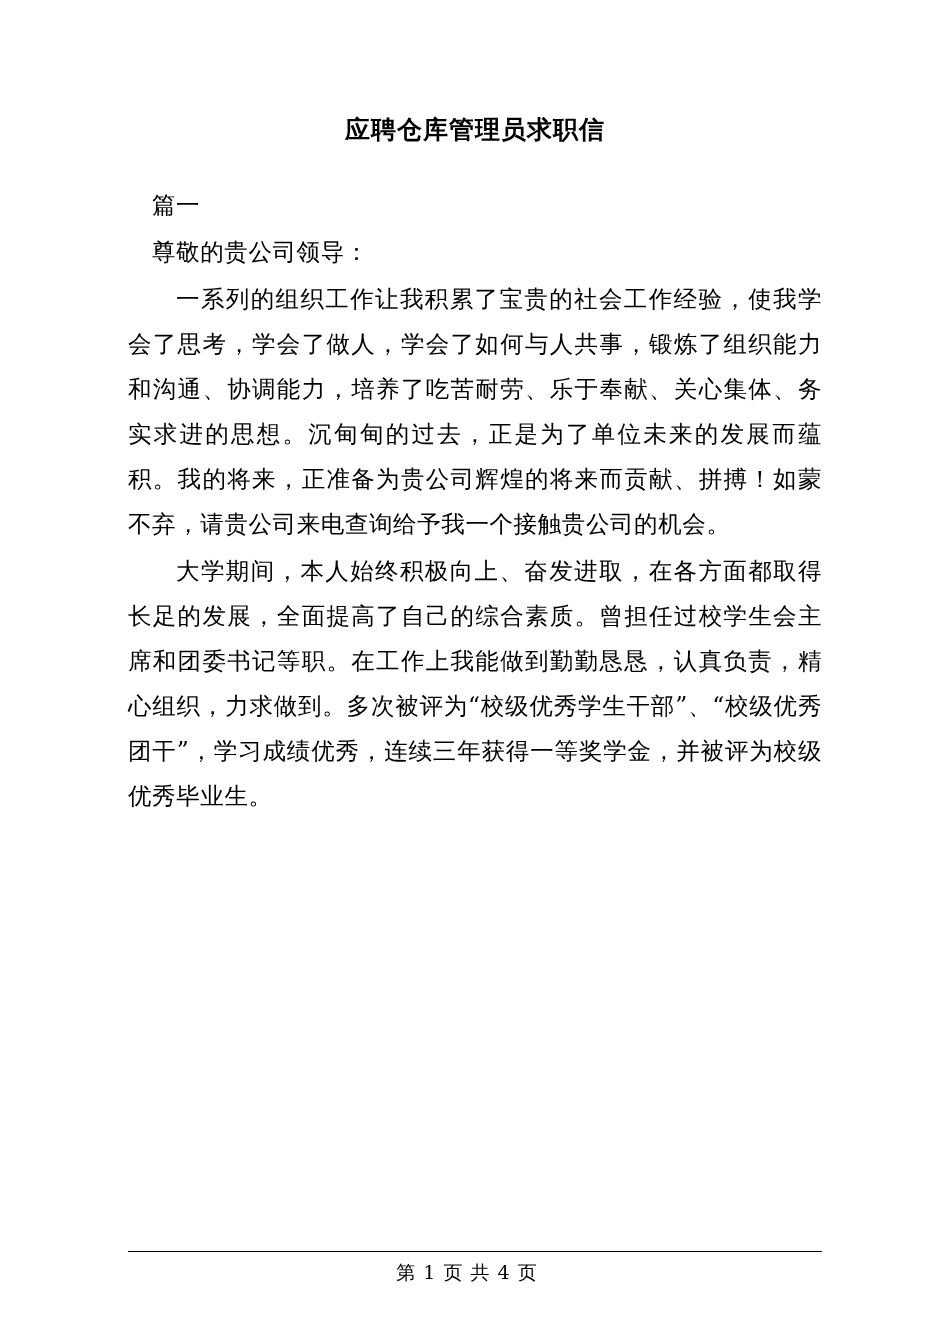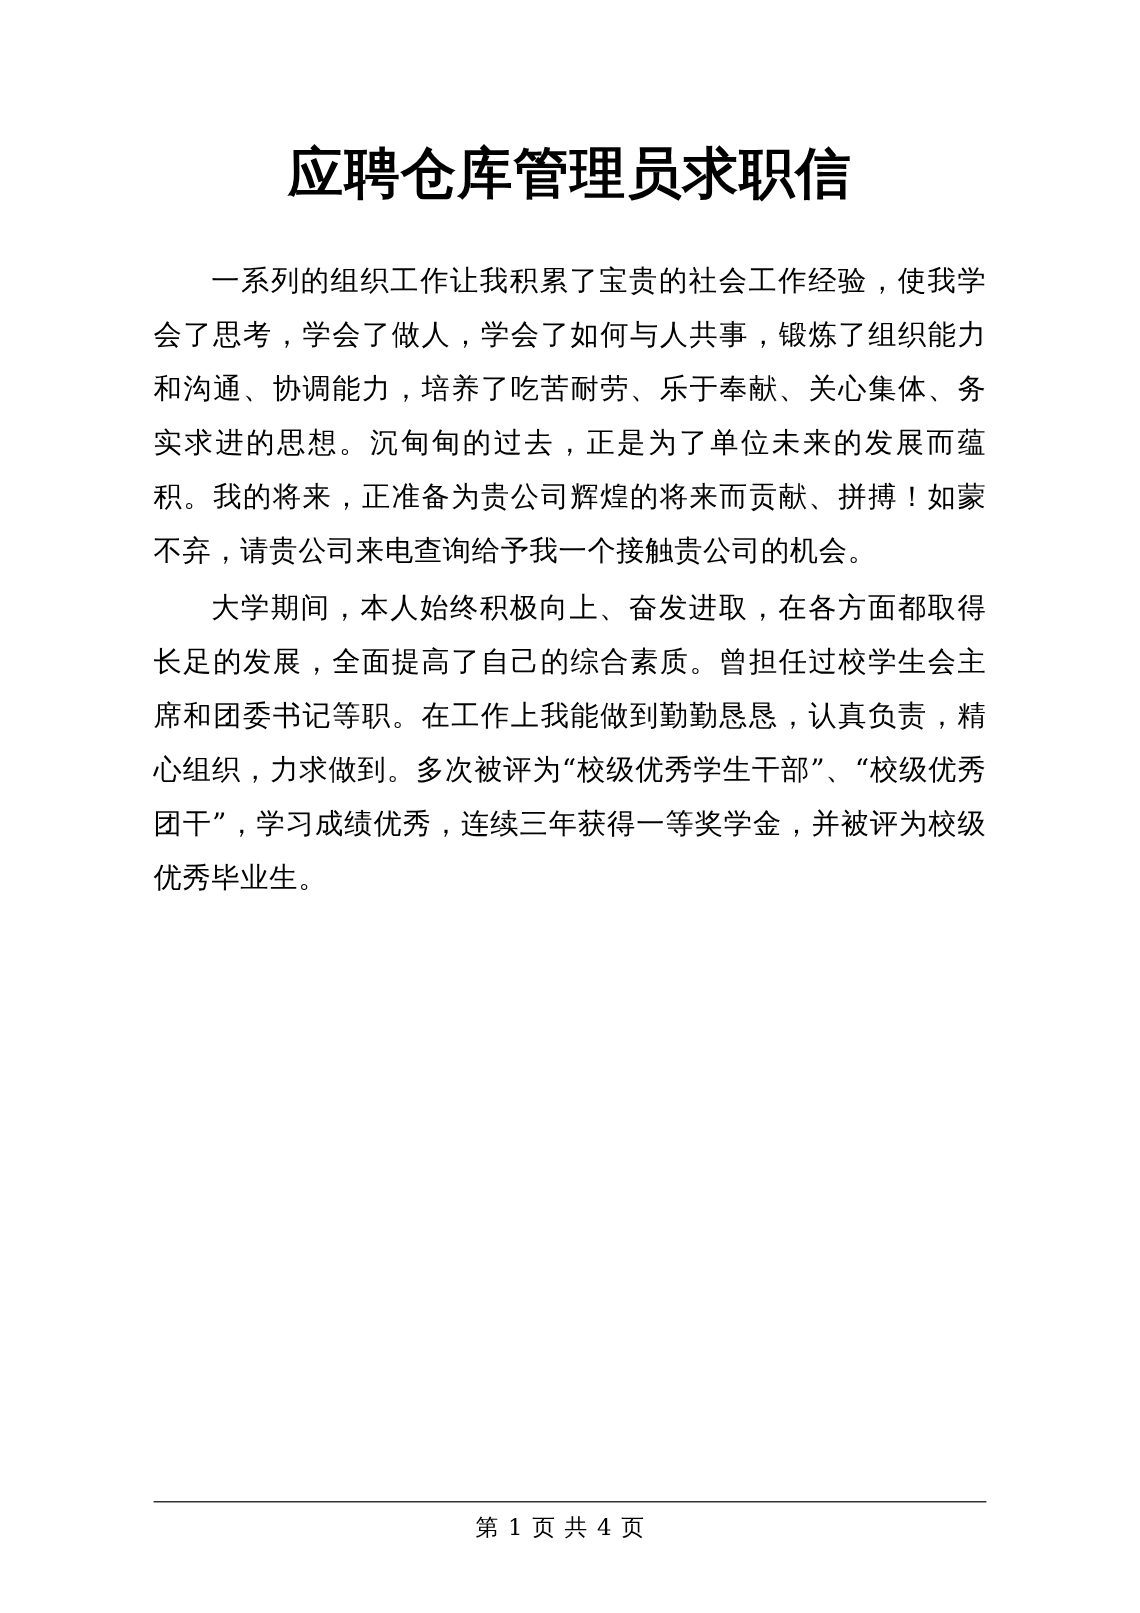--- a/index.html
+++ b/index.html
@@ -19,21 +19,21 @@
     width: 950px;
     height: 1344px;
     box-sizing: border-box;
     padding: 0;
     position: relative;
     display: flex;
     flex-direction: column;
   }
   .doc-title {
     text-align: center;
-    font-size: 46px;
+    font-size: 25px;
     font-weight: bold;
     letter-spacing: 1px;
     margin-top: 112px;
     margin-bottom: 0;
     line-height: 1.4;
     font-family: "DejaVu Sans", "Liberation Sans", sans-serif;
   }
   .body-area {
     margin-top: 36px;
     padding-left: 128px;
@@ -74,20 +74,22 @@
   }
 </style>
 </head>
 <body>
 
 <div class="page">
 
   <div class="doc-title">应聘仓库管理员求职信</div>
 
   <div class="body-area">
+    <p class="para indent-1">篇一</p>
+    <p class="para indent-1">尊敬的贵公司领导：</p>
     <p class="para indent-2">一系列的组织工作让我积累了宝贵的社会工作经验，使我学会了思考，学会了做人，学会了如何与人共事，锻炼了组织能力和沟通、协调能力，培养了吃苦耐劳、乐于奉献、关心集体、务实求进的思想。沉甸甸的过去，正是为了单位未来的发展而蕴积。我的将来，正准备为贵公司辉煌的将来而贡献、拼搏！如蒙不弃，请贵公司来电查询给予我一个接触贵公司的机会。</p>
     <p class="para indent-2">大学期间，本人始终积极向上、奋发进取，在各方面都取得长足的发展，全面提高了自己的综合素质。曾担任过校学生会主席和团委书记等职。在工作上我能做到勤勤恳恳，认真负责，精心组织，力求做到。多次被评为“校级优秀学生干部”、“校级优秀团干”，学习成绩优秀，连续三年获得一等奖学金，并被评为校级优秀毕业生。</p>
   </div>
 
   <div class="footer-line"></div>
   <div class="footer">第 1 页  共 4 页</div>
 
 </div>
 
 </body></html>

